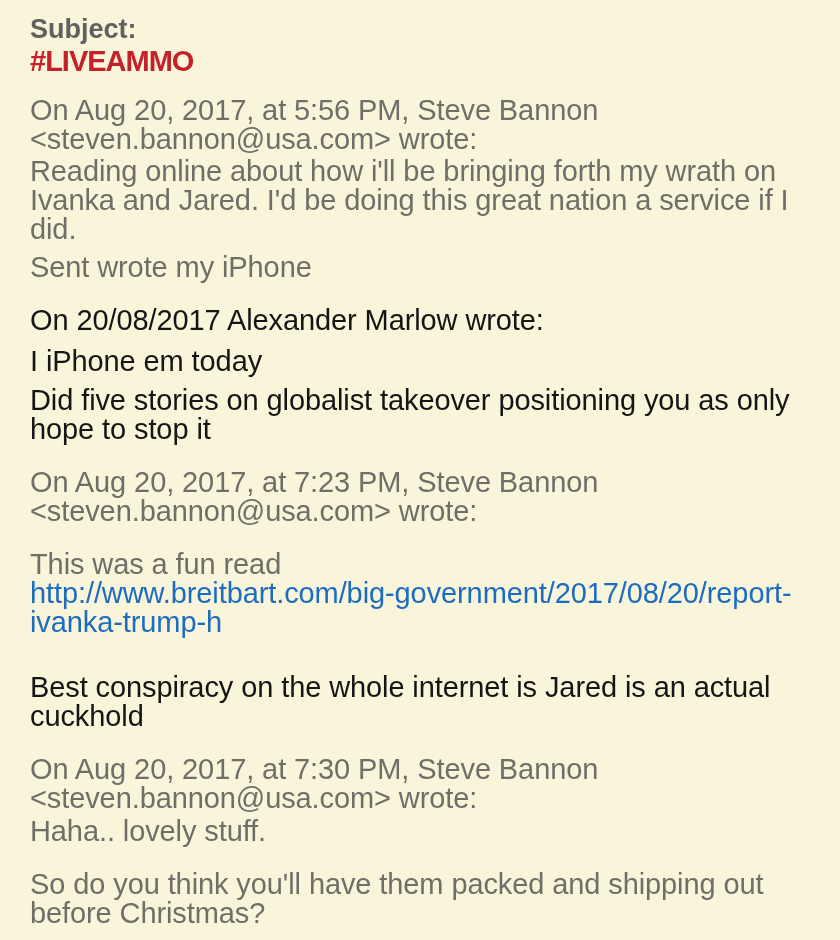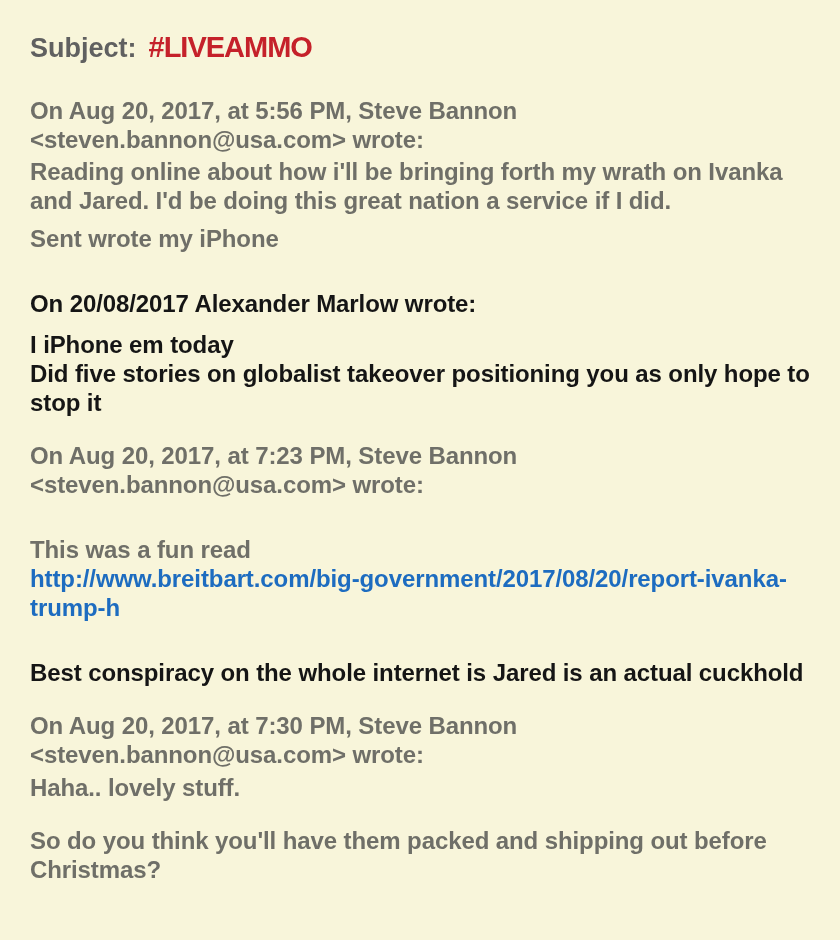--- a/index.html
+++ b/index.html
@@ -14,58 +14,58 @@
   html, body { background: var(--bg); }
   .page {
     width: 840px;
     min-height: 940px;
     background: var(--bg);
     padding: 14px 30px 13px 30px;
     font-family: "Liberation Sans", "DejaVu Sans", sans-serif;
   }
   .subject-row {
     display: flex;
-    align-items: flex-end;
-    gap: 12px;
+    align-items: flex-start;
+    gap: 0;
     height: 50px;
+    flex-direction: column;
   }
   .subject-label {
     font-weight: bold;
     font-size: 27px;
     color: var(--subject-gray);
     white-space: nowrap;
   }
   .subject-value {
     font-weight: bold;
     font-size: 29px;
     letter-spacing: -1px;
     color: var(--red);
     white-space: nowrap;
   }
   .msg {
-    font-size: 24px;
+    font-size: 29px;
     line-height: 29px;
     letter-spacing: -0.1px;
     max-width: 780px;
-    font-weight: bold;
   }
   .gray  { color: var(--gray); }
   .black { color: var(--black); }
   .line  { display: block; }
   a.link {
     color: var(--link);
     text-decoration: none;
     cursor: pointer;
   }
   .mt-3  { margin-top: 3px; }
   .mt-9  { margin-top: 9px; }
-  .mt-10 { }
+  .mt-10 { margin-top: 10px; }
   .mt-12 { margin-top: 12px; }
   .mt-19 { margin-top: 19px; }
-  .mt-20 { margin-top: 36px; }
+  .mt-20 { margin-top: 24px; }
   .mt-22 { margin-top: 4px; }
   .mt-24 { margin-top: 24px; }
   .mt-26 { margin-top: 36px; }
   .mt-32 { margin-top: 32px; }
 </style>
 </head>
 <body>
 
 <div class="page">
 

